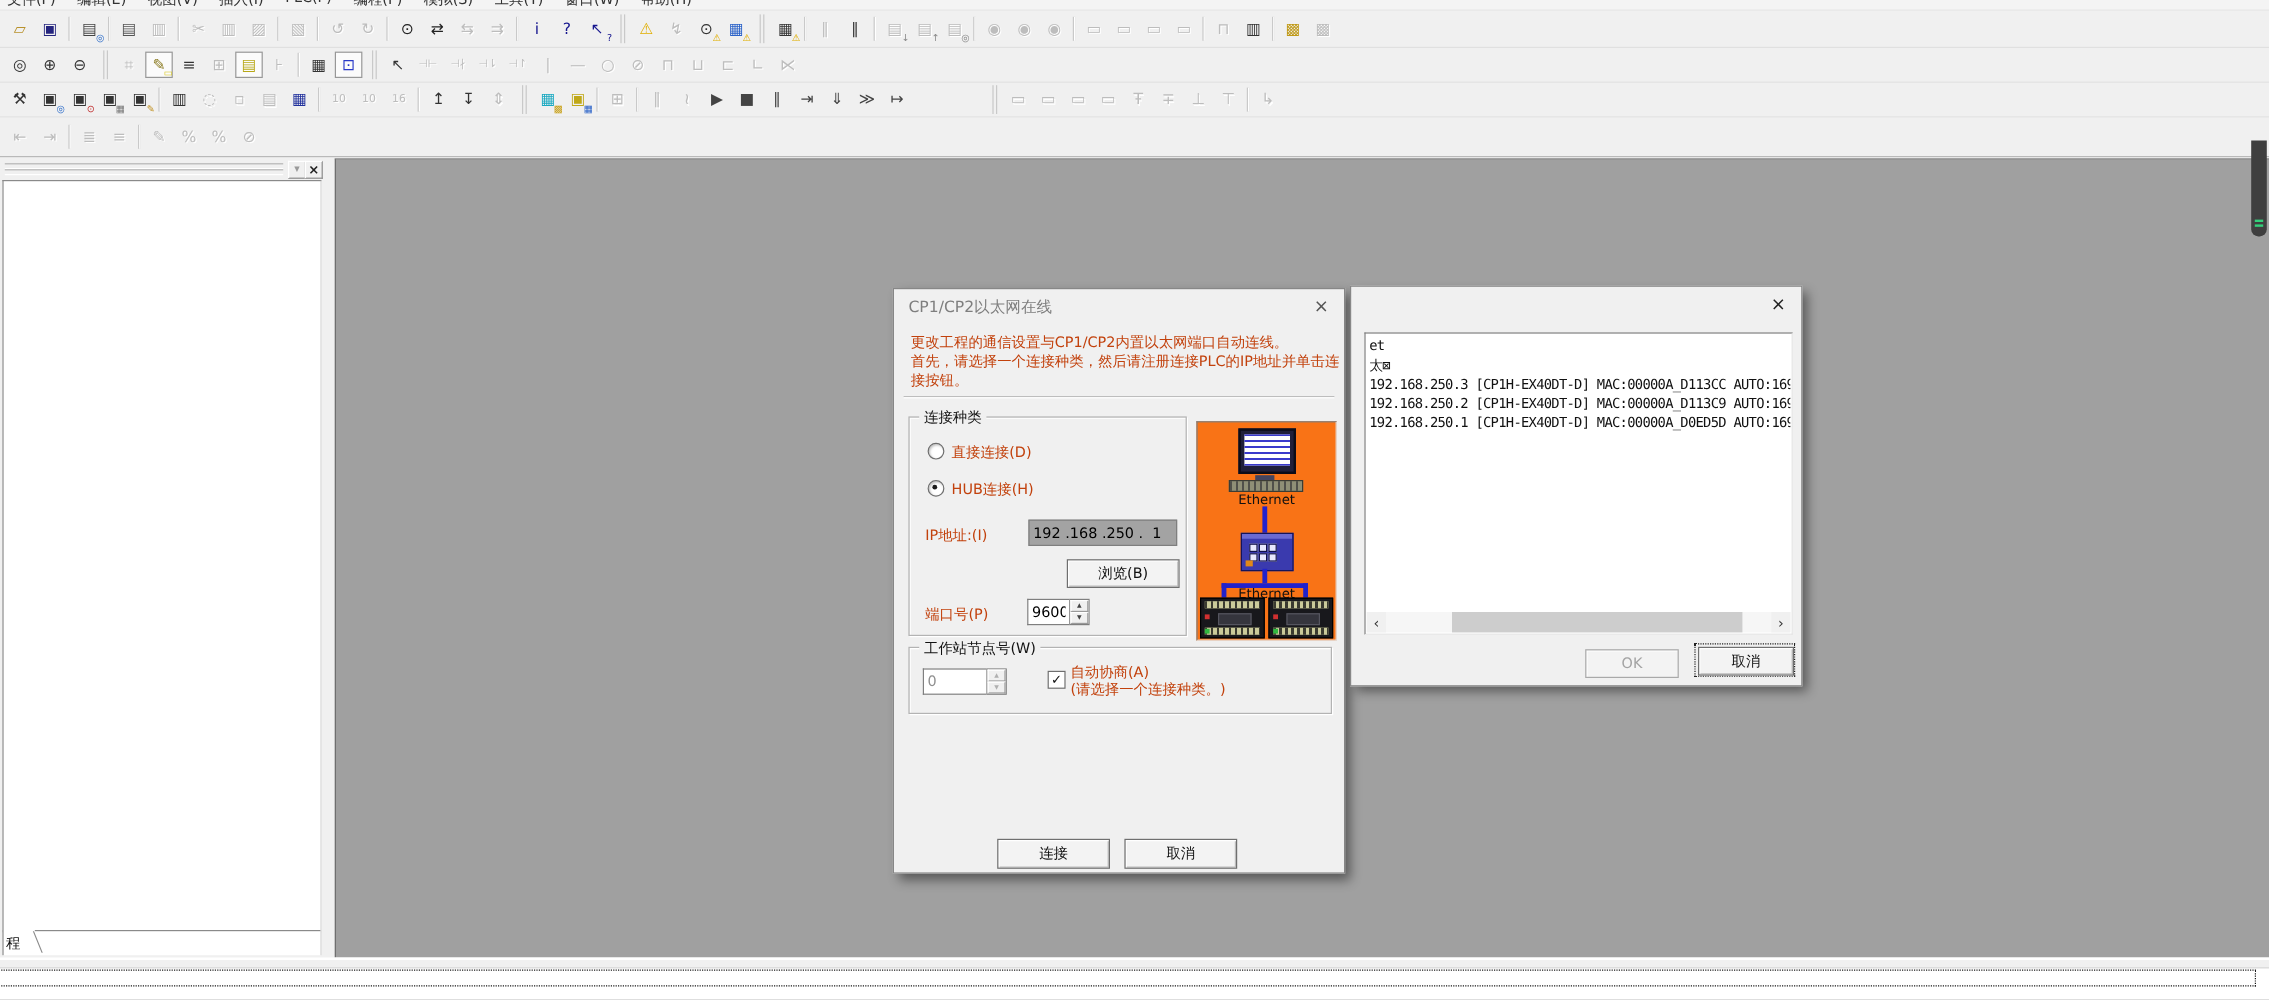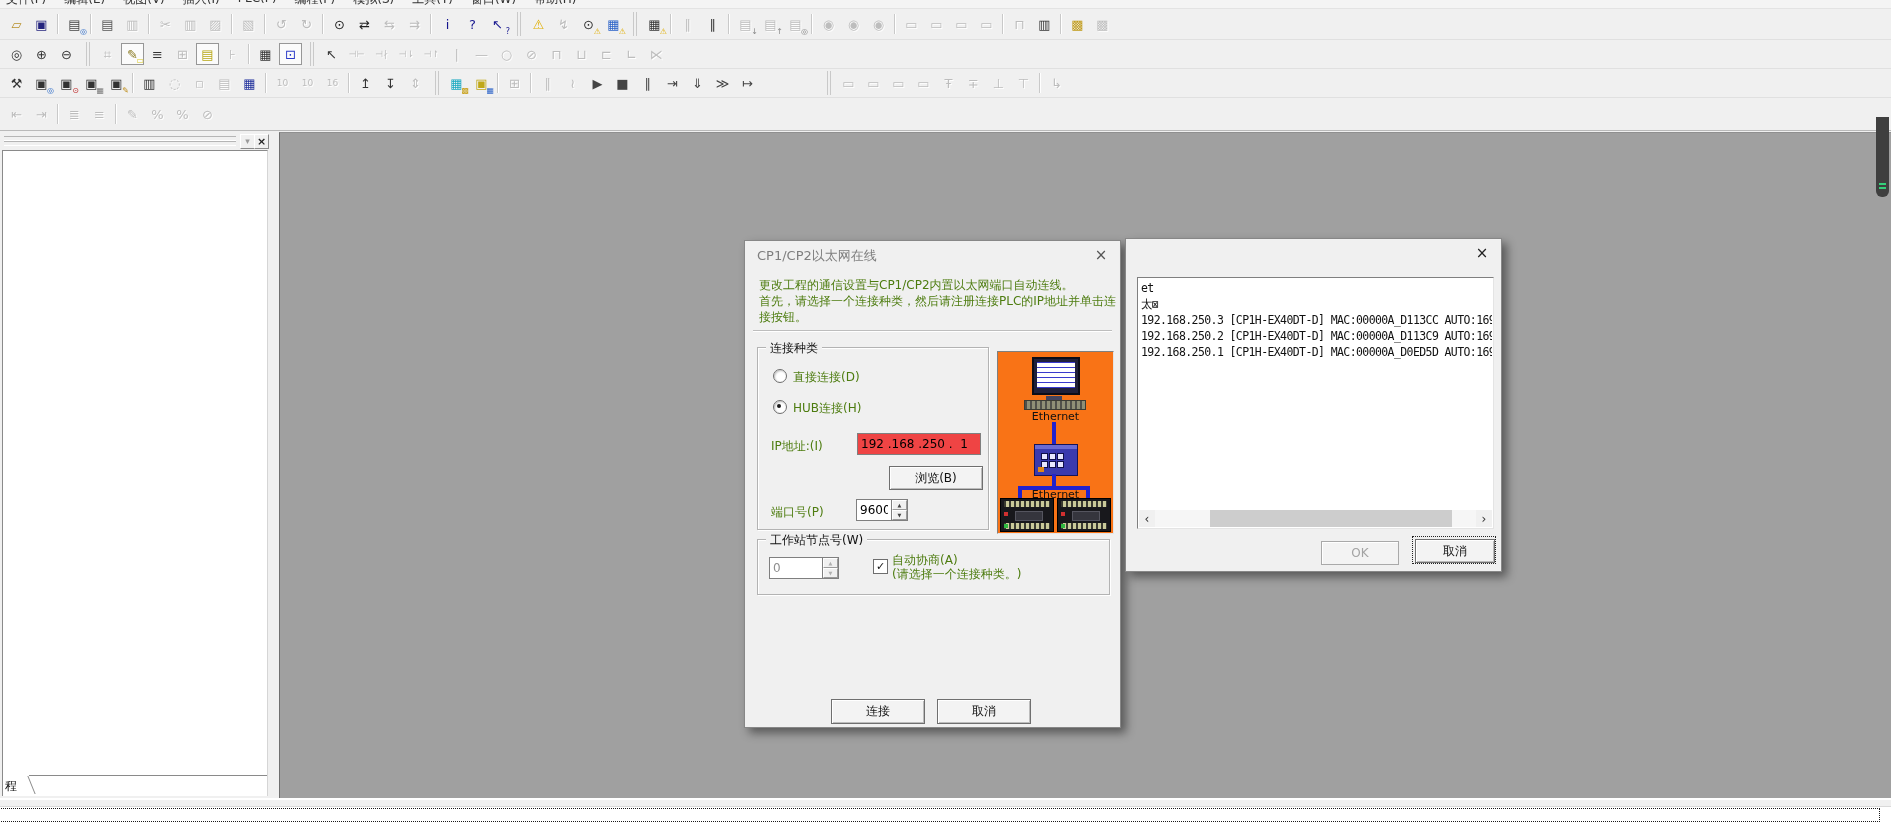--- a/index.html
+++ b/index.html
@@ -48,36 +48,36 @@
 
   
   .dlg{position:absolute;background:#f0f0f0;border:1px solid #878787;box-shadow:5px 5px 9px rgba(0,0,0,0.45);}
   .dlg-titlebar{position:absolute;left:0;top:0;right:0;height:30px;display:flex;align-items:center;}
   .dlg-title{padding-left:12px;font-size:13px;}
   .dlg-x{position:absolute;top:5px;right:10px;width:18px;height:18px;display:flex;align-items:center;justify-content:center;
          font-size:15px;color:#555;}
   .etch{border-top:1px solid #bdbdbd;border-bottom:1px solid #ffffff;height:0;}
   .grp{position:absolute;border:1px solid #b3b3b3;box-shadow:1px 1px 0 #ffffff, inset 1px 1px 0 #ffffff;}
   .grp-label{position:absolute;top:-8px;left:8px;background:#f0f0f0;padding:0 4px;font-size:12px;color:#111;white-space:nowrap;}
-  .lbl{position:absolute;font-size:12px;color:#4d7c0f;white-space:nowrap;}
+  .lbl{position:absolute;font-size:12px;color:#c2410c;white-space:nowrap;}
   .sunken{position:absolute;background:#ffffff;border:1px solid #7f7f7f;border-right-color:#e4e4e4;border-bottom-color:#e4e4e4;}
   .btn{position:absolute;display:flex;align-items:center;justify-content:center;font-size:12px;color:#111;
        background:#f3f3f3;border:1px solid #6f6f6f;
        box-shadow:inset 1px 1px 0 #ffffff, inset -1px -1px 0 #bcbcbc;}
   .btn.disabled{color:#a3a3a3;border-color:#a9a9a9;box-shadow:inset 1px 1px 0 #ffffff;}
   .btn-focus-wrap{position:absolute;border:1px dotted #222;padding:2px;}
   .btn-focus-wrap .btn{position:relative;width:100%;height:100%;}
 
   .radio{position:absolute;width:12px;height:12px;border-radius:50%;background:#fff;border:1px solid #6e6e6e;
          box-shadow:inset 1px 1px 2px rgba(0,0,0,0.25);}
   .radio.sel::after{content:"";position:absolute;left:3px;top:3px;width:4px;height:4px;border-radius:50%;background:#1a1a1a;}
   .chk{position:absolute;width:13px;height:13px;background:#fff;border:1px solid #6e6e6e;
        display:flex;align-items:center;justify-content:center;font-size:11px;color:#111;font-weight:bold;}
 
-  .txt-input{position:absolute;border:1px solid #7f7f7f;background:#ef4444;font-size:12px;
+  .txt-input{position:absolute;border:1px solid #7f7f7f;background:#a3a3a3;font-size:12px;
              font-family:"DejaVu Sans","Liberation Sans",sans-serif;padding:0 3px;outline:none;}
   .spin{position:absolute;display:flex;}
   .spin input{flex:1;border:1px solid #7f7f7f;border-right:none;background:#fff;font-size:12px;padding:0 3px;outline:none;min-width:0;
               font-family:"DejaVu Sans","Liberation Sans",sans-serif;}
   .spin.disabled input{color:#8f8f8f;}
   .spin-arrows{width:15px;display:flex;flex-direction:column;border:1px solid #7f7f7f;}
   .spin-btn{flex:1;display:flex;align-items:center;justify-content:center;font-size:5px;color:#444;background:#f0f0f0;
             border:1px solid #fff;border-right-color:#9a9a9a;border-bottom-color:#9a9a9a;}
   .spin.disabled .spin-btn{color:#b0b0b0;}
 

